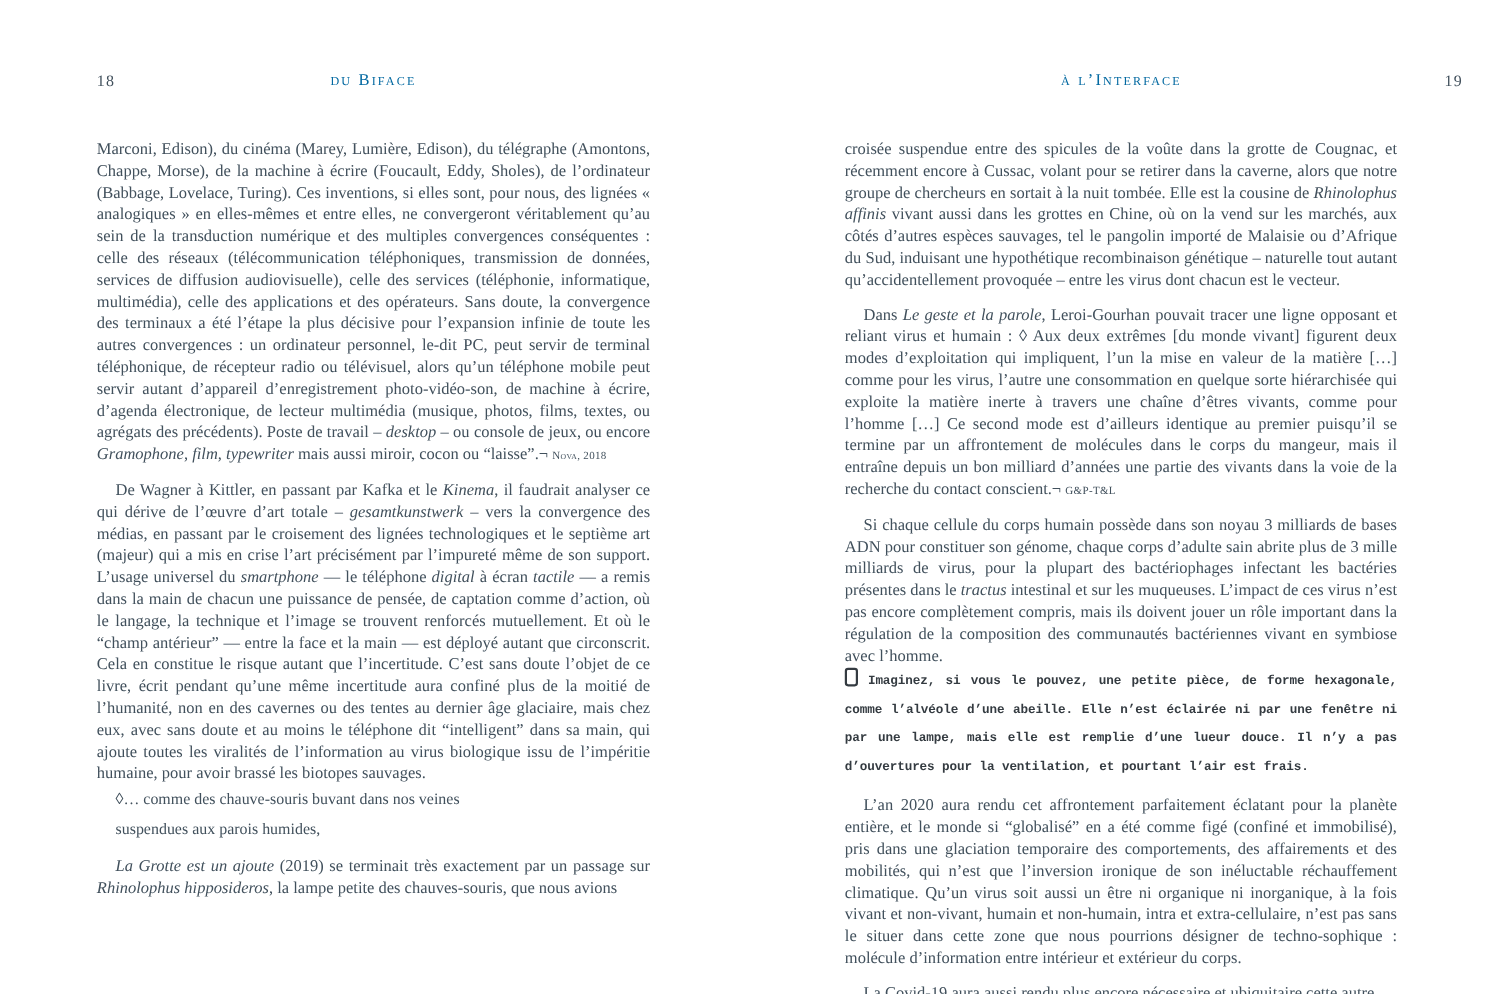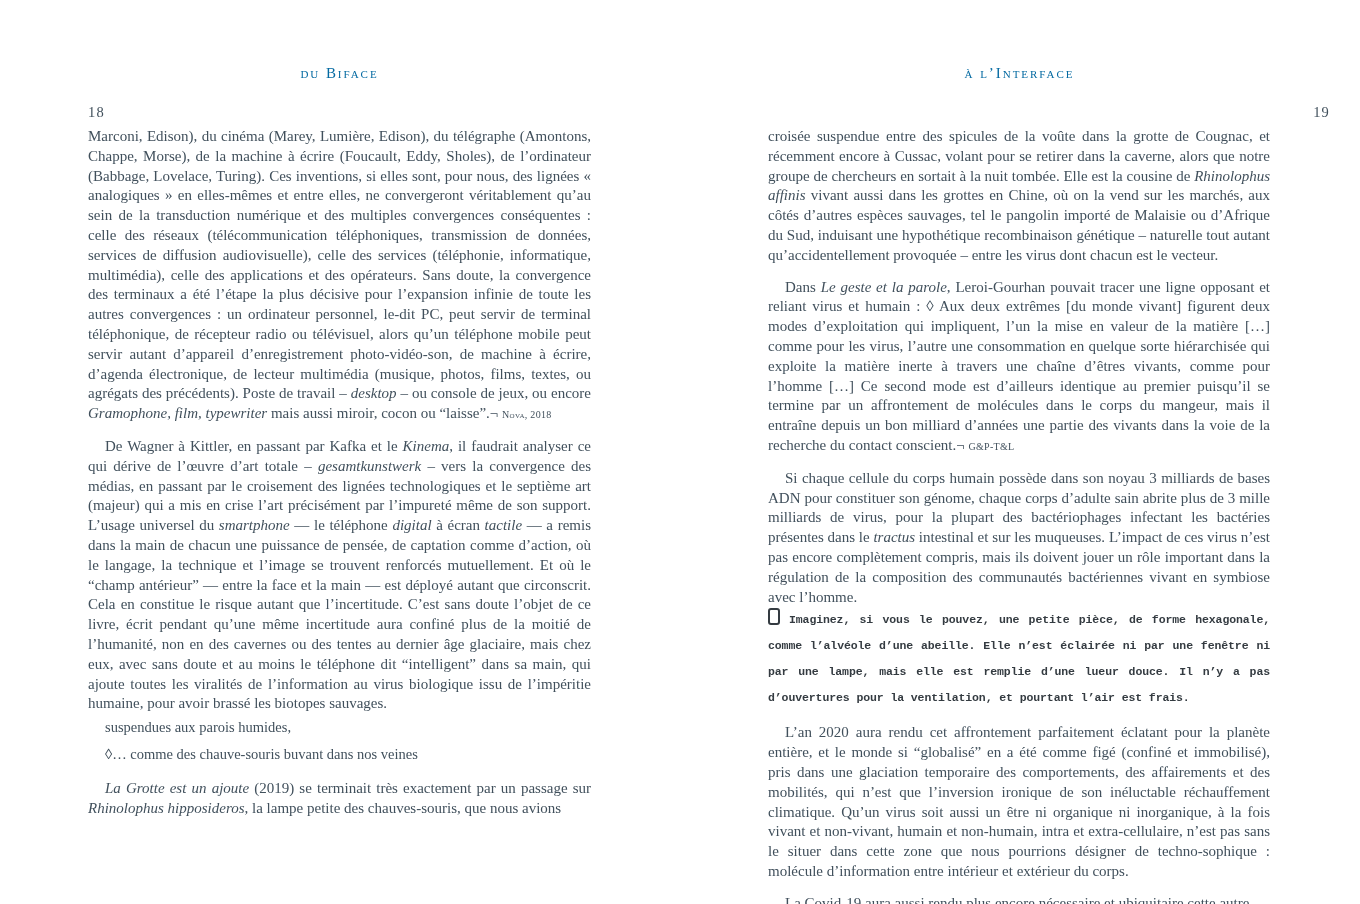--- a/index.html
+++ b/index.html
@@ -11,21 +11,20 @@
     font-family: "Liberation Serif", serif;
     color: #41505c;
     overflow: hidden;
   }
   .pagenum {
     position: absolute;
     top: 66px;
     font-size: 14.5px;
     letter-spacing: 0.08em;
     color: #41505c;
-    margin-top: 38px;
   }
   #pagenum-left { left: 88px; }
   #pagenum-right { left: 1304px; width: 26px; text-align: right; }
   .running-head {
     position: absolute;
     top: 65px;
     width: 503px;
     text-align: center;
     font-variant: small-caps;
     letter-spacing: 0.13em;
@@ -95,22 +94,22 @@
 
   <div class="running-head" id="running-head-left">du Biface</div>
 
   <div class="running-head" id="running-head-right">à l’Interface</div>
 
   <div class="pagenum" id="pagenum-right">19</div>
 
   <div class="pagebody" id="pagebody-left">
       <p class="body"><span class="normal">Marconi, Edison), du cinéma (Marey, Lumière, Edison), du télégraphe (Amontons, Chappe, Morse), de la machine à écrire (Foucault, Eddy, Sholes), de l’ordinateur (Babbage, Lovelace, Turing). Ces inventions, si elles sont, pour nous, des lignées « analogiques » en elles-mêmes et entre elles, ne convergeront véritablement qu’au sein de la transduction numérique et des multiples convergences conséquentes : celle des réseaux (télécommunication téléphoniques, transmission de données, services de diffusion audiovisuelle), celle des services (téléphonie, informatique, multimédia), celle des applications et des opérateurs. Sans doute, la convergence des terminaux a été l’étape la plus décisive pour l’expansion infinie de toute les autres convergences : un ordinateur personnel, le-dit PC, peut servir de terminal téléphonique, de récepteur radio ou télévisuel, alors qu’un téléphone mobile peut servir autant d’appareil d’enregistrement photo-vidéo-son, de machine à écrire, d’agenda électronique, de lecteur multimédia (musique, photos, films, textes, ou agrégats des précédents). Poste de travail – </span><span class="italic">desktop</span><span class="normal"> – ou console de jeux, ou encore </span><span class="italic">Gramophone, film, typewriter</span><span class="normal"> mais aussi miroir, cocon ou “laisse”.¬ </span><span class="cite">Nova, 2018</span></p>
       <p class="body indent"><span class="normal">De Wagner à Kittler, en passant par Kafka et le </span><span class="italic">Kinema</span><span class="normal">, il faudrait analyser ce qui dérive de l’œuvre d’art totale – </span><span class="italic">gesamtkunstwerk</span><span class="normal"> – vers la convergence des médias, en passant par le croisement des lignées technologiques et le septième art (majeur) qui a mis en crise l’art précisément par l’impureté même de son support. L’usage universel du </span><span class="italic">smartphone</span><span class="normal"> — le téléphone </span><span class="italic">digital</span><span class="normal"> à écran </span><span class="italic">tactile</span><span class="normal"> — a remis dans la main de chacun une puissance de pensée, de captation comme d’action, où le langage, la technique et l’image se trouvent renforcés mutuellement. Et où le “champ antérieur” — entre la face et la main — est déployé autant que circonscrit. Cela en constitue le risque autant que l’incertitude. C’est sans doute l’objet de ce livre, écrit pendant qu’une même incertitude aura confiné plus de la moitié de l’humanité, non en des cavernes ou des tentes au dernier âge glaciaire, mais chez eux, avec sans doute et au moins le téléphone dit “intelligent” dans sa main, qui ajoute toutes les viralités de l’information au virus biologique issu de l’impéritie humaine, pour avoir brassé les biotopes sauvages.</span></p>
+      <p class="verse"><span class="normal">◊… comme des chauve-souris buvant dans nos veines</span></p>
       <p class="verse"><span class="normal">suspendues aux parois humides,</span></p>
-      <p class="verse"><span class="normal">◊… comme des chauve-souris buvant dans nos veines</span></p>
       <p class="body indent"><span class="italic">La Grotte est un ajoute</span><span class="normal"> (2019) se terminait très exactement par un passage sur </span><span class="italic">Rhinolophus hipposideros</span><span class="normal">, la lampe petite des chauves-souris, que nous avions</span></p>
     </div>
 
   <div class="pagebody" id="pagebody-right">
       <p class="body"><span class="normal">croisée suspendue entre des spicules de la voûte dans la grotte de Cougnac, et récemment encore à Cussac, volant pour se retirer dans la caverne, alors que notre groupe de chercheurs en sortait à la nuit tombée. Elle est la cousine de </span><span class="italic">Rhinolophus affinis</span><span class="normal"> vivant aussi dans les grottes en Chine, où on la vend sur les marchés, aux côtés d’autres espèces sauvages, tel le pangolin importé de Malaisie ou d’Afrique du Sud, induisant une hypothétique recombinaison génétique – naturelle tout autant qu’accidentellement provoquée – entre les virus dont chacun est le vecteur.</span></p>
       <p class="body indent"><span class="normal">Dans </span><span class="italic">Le geste et la parole</span><span class="normal">, Leroi-Gourhan pouvait tracer une ligne opposant et reliant virus et humain : ◊ Aux deux extrêmes [du monde vivant] figurent deux modes d’exploitation qui impliquent, l’un la mise en valeur de la matière […] comme pour les virus, l’autre une consommation en quelque sorte hiérarchisée qui exploite la matière inerte à travers une chaîne d’êtres vivants, comme pour l’homme […] Ce second mode est d’ailleurs identique au premier puisqu’il se termine par un affrontement de molécules dans le corps du mangeur, mais il entraîne depuis un bon milliard d’années une partie des vivants dans la voie de la recherche du contact conscient.¬ </span><span class="cite">G&amp;P-T&amp;L</span></p>
       <p class="body indent"><span class="normal">Si chaque cellule du corps humain possède dans son noyau 3 milliards de bases ADN pour constituer son génome, chaque corps d’adulte sain abrite plus de 3 mille milliards de virus, pour la plupart des bactériophages infectant les bactéries présentes dans le </span><span class="italic">tractus</span><span class="normal"> intestinal et sur les muqueuses. L’impact de ces virus n’est pas encore complètement compris, mais ils doivent jouer un rôle important dans la régulation de la composition des communautés bactériennes vivant en symbiose avec l’homme.</span></p>
       <p class="machine"><span class="sq"></span><span class="normal">Imaginez, si vous le pouvez, une petite pièce, de forme hexagonale, comme l’alvéole d’une abeille. Elle n’est éclairée ni par une fenêtre ni par une lampe, mais elle est remplie d’une lueur douce. Il n’y a pas d’ouvertures pour la ventilation, et pourtant l’air est frais.</span></p>
       <p class="body indent"><span class="normal">L’an 2020 aura rendu cet affrontement parfaitement éclatant pour la planète entière, et le monde si “globalisé” en a été comme figé (confiné et immobilisé), pris dans une glaciation temporaire des comportements, des affairements et des mobilités, qui n’est que l’inversion ironique de son inéluctable réchauffement climatique. Qu’un virus soit aussi un être ni organique ni inorganique, à la fois vivant et non-vivant, humain et non-humain, intra et extra-cellulaire, n’est pas sans le situer dans cette zone que nous pourrions désigner de techno-sophique : molécule d’information entre intérieur et extérieur du corps.</span></p>
       <p class="body indent"><span class="normal">La Covid-19 aura aussi rendu plus encore nécessaire et ubiquitaire cette autre</span></p>

